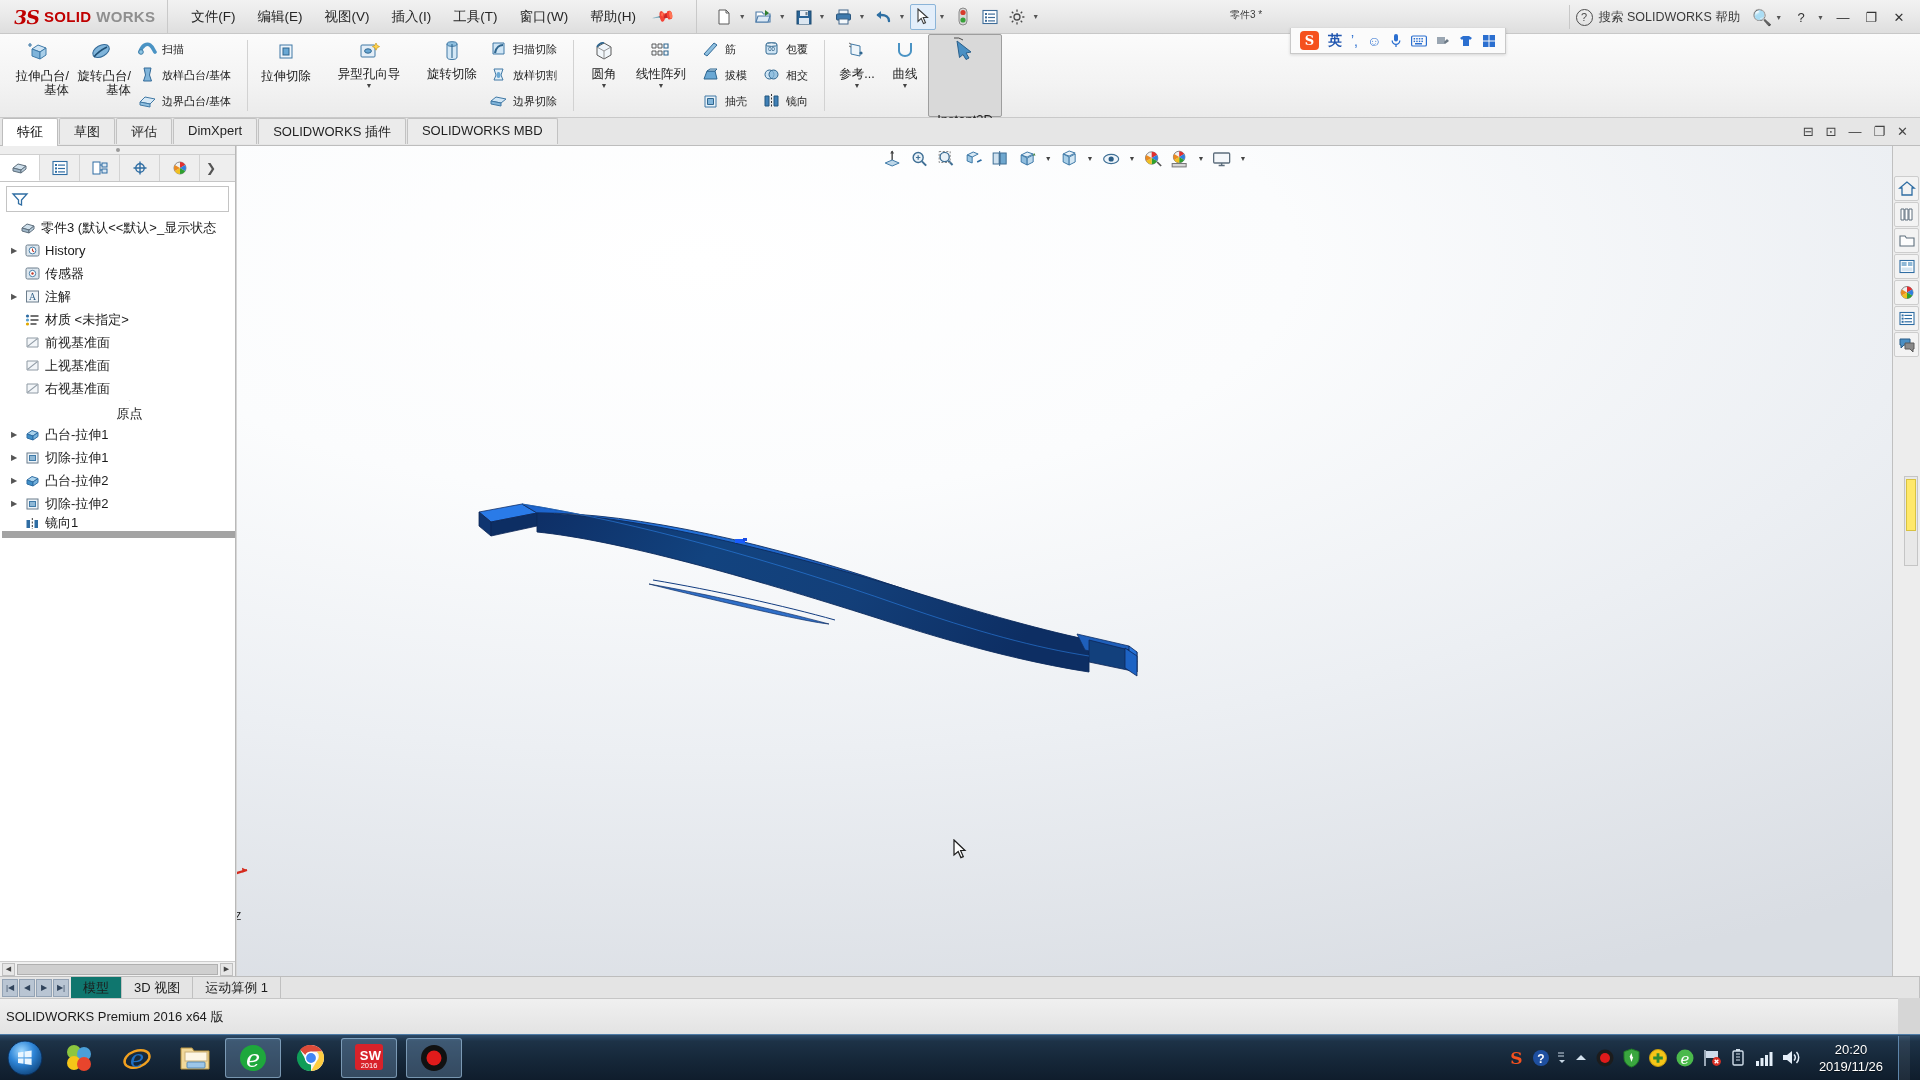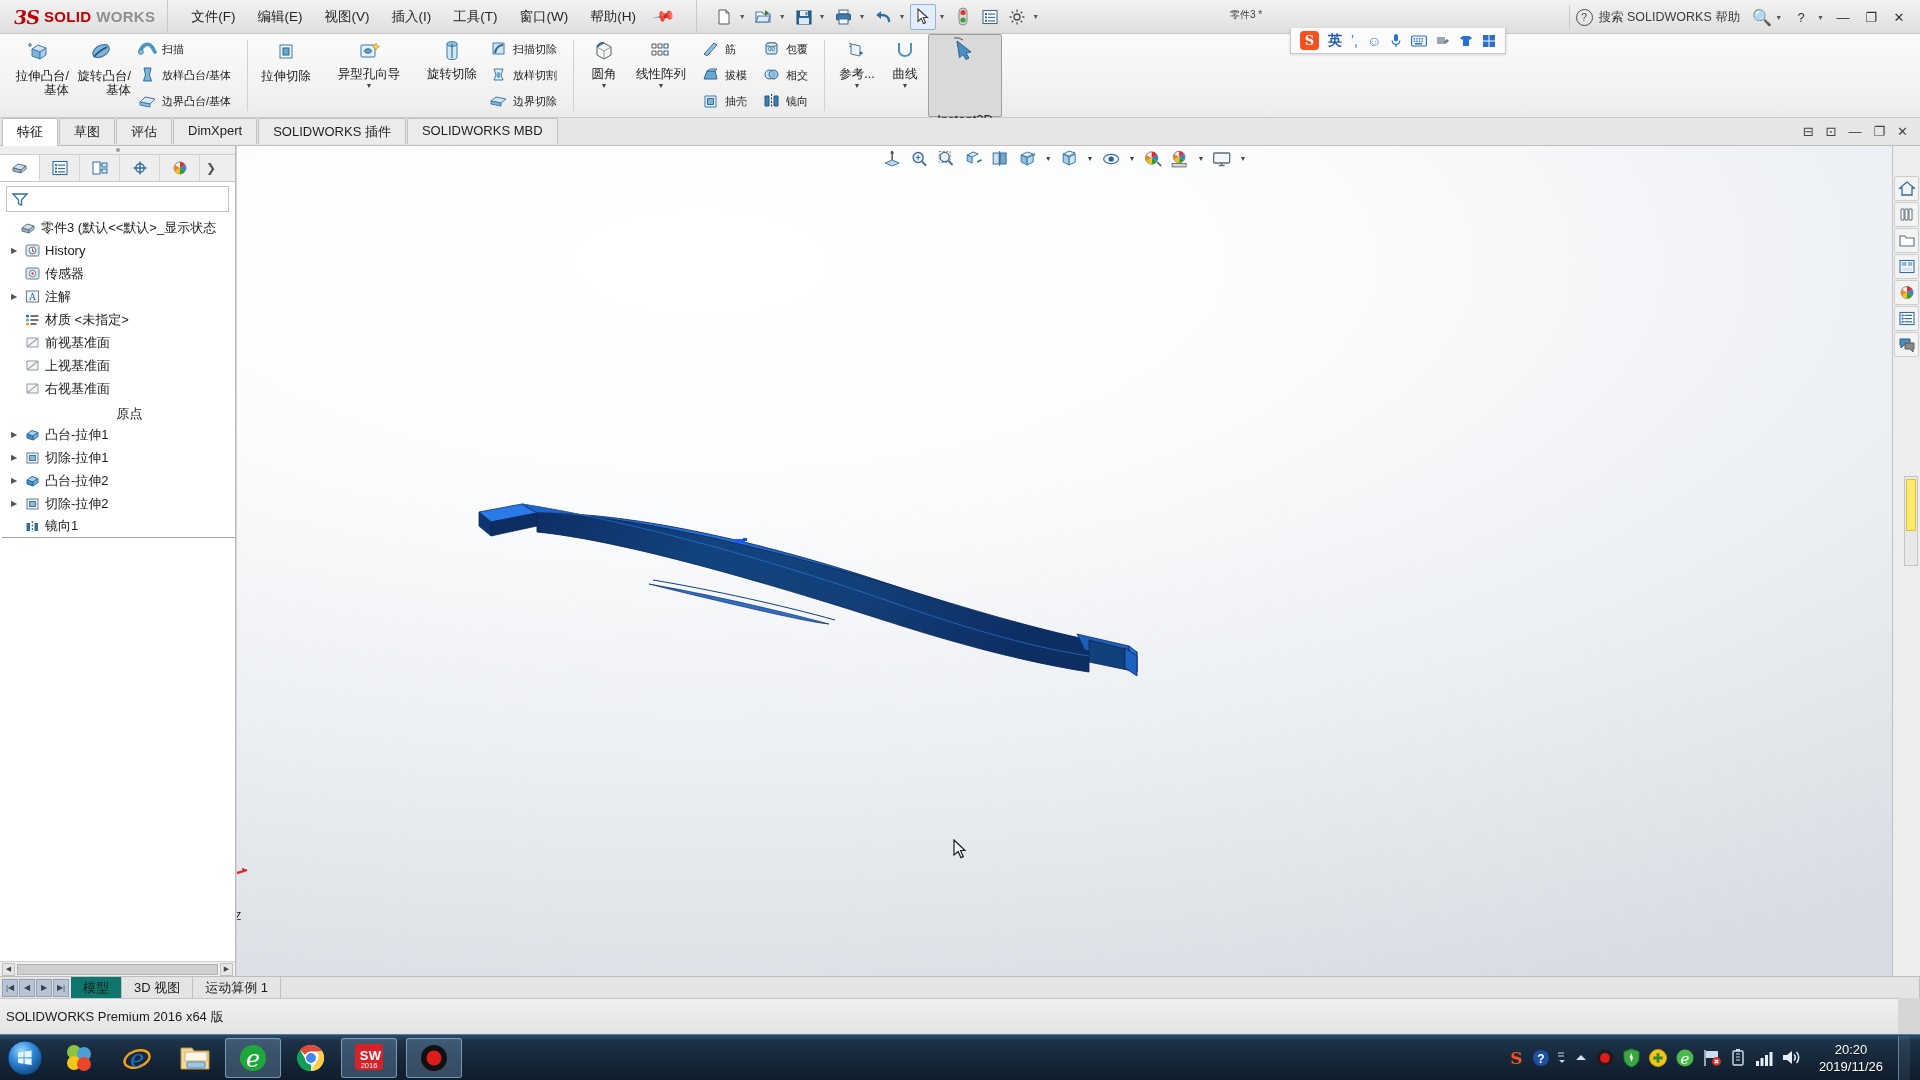--- a/index.html
+++ b/index.html
@@ -150,21 +150,21 @@
   .tree { flex: 1; overflow: hidden; padding: 2px 0 0 2px; font-size: 13px; color: #1a1a1a; }
   .trow {
     display: flex; align-items: center; gap: 4px; height: 23px; padding-left: 2px;
     white-space: nowrap;
   }
   .trow .exp {
     width: 12px; height: 12px; display: flex; align-items: center; justify-content: center;
     font-size: 8px; color: #555; flex: 0 0 12px;
   }
   .trow .nm { font-size: 13px; color: #1a1a1a; }
-  .trow.selected-line { border-bottom: 1px solid #a3a3a3; }
+  .trow.selected-line { border-bottom: 7px solid #a3a3a3; }
   .indent0 { padding-left: 2px; }
   .indent1 { padding-left: 6px; }
 
   .panel-hsb {
     height: 15px; background: #f0f0f0; border-top: 1px solid #cdcdcd;
     display: flex; align-items: center; padding: 0 2px;
   }
   .panel-hsb .arrow { width:13px;height:13px;display:flex;align-items:center;justify-content:center;
                       font-size:7px;color:#444;background:#e6e6e6;border:1px solid #c0c0c0;}
   .panel-hsb .thumb { flex:1; height:11px; background:#cfcfcf; border:1px solid #b0b0b0; margin:0 2px;}

